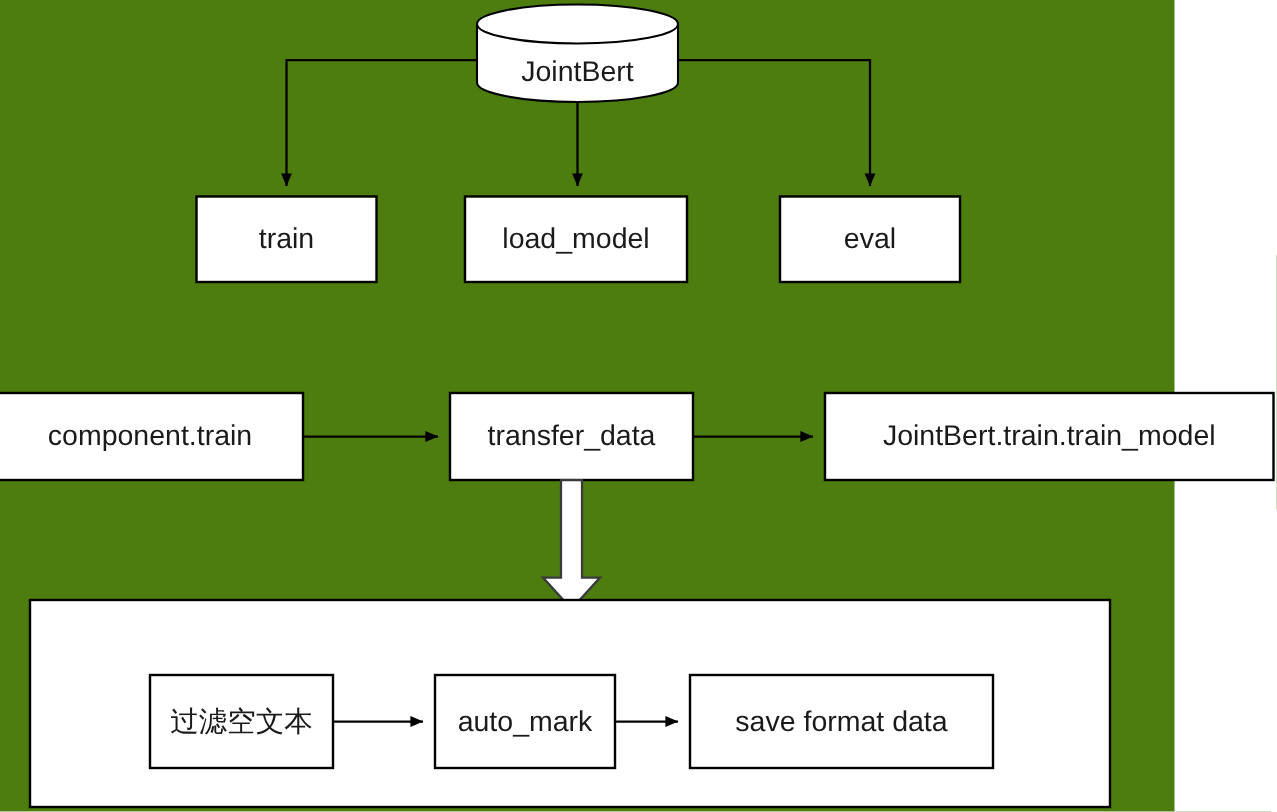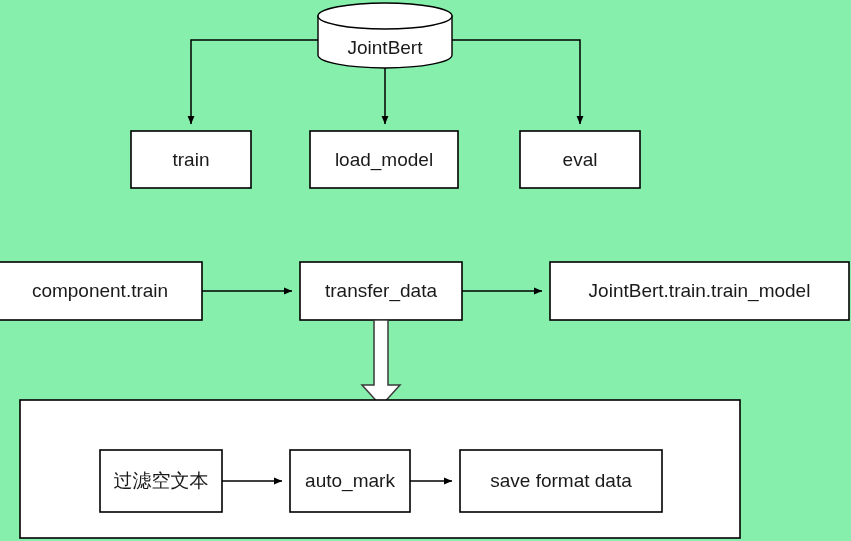--- a/index.html
+++ b/index.html
@@ -8,23 +8,23 @@
     background: #ffffff;
   }
   body {
     width: 851px;
     height: 541px;
     overflow: hidden;
     font-family: "Liberation Sans", sans-serif;
   }
   #diagram-root {
     position: relative;
-    width: 851px;
+    width: 783px;
     height: 541px;
-    background: #86efac;
+    background: #4d7c0f;
   }
   svg#diagram-canvas {
     display: block;
     width: 851px;
     height: 541px;
   }
   .node-rect {
     fill: #ffffff;
     stroke: #000000;
     stroke-width: 1.6;

